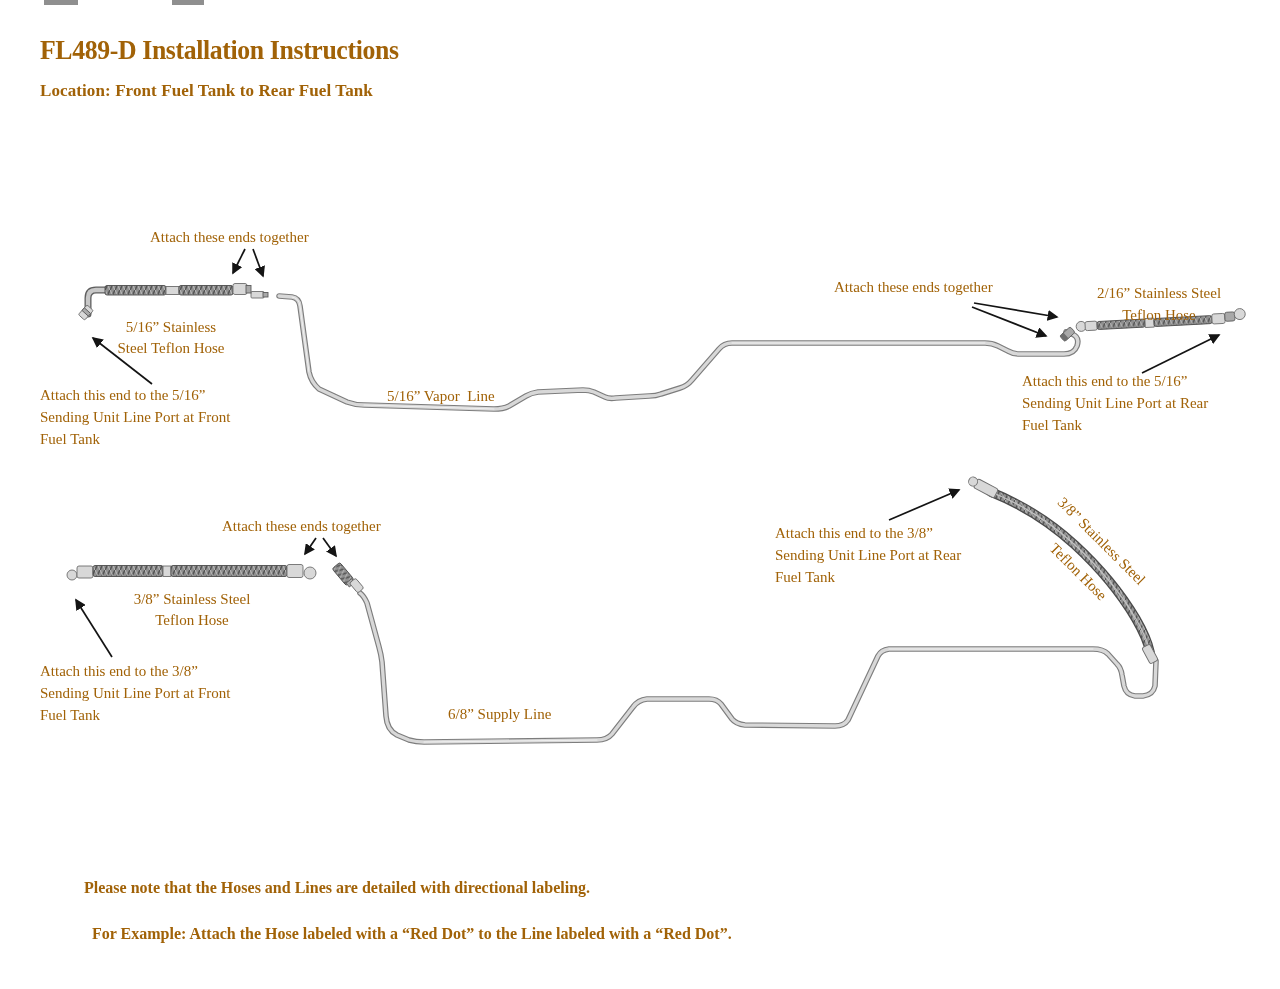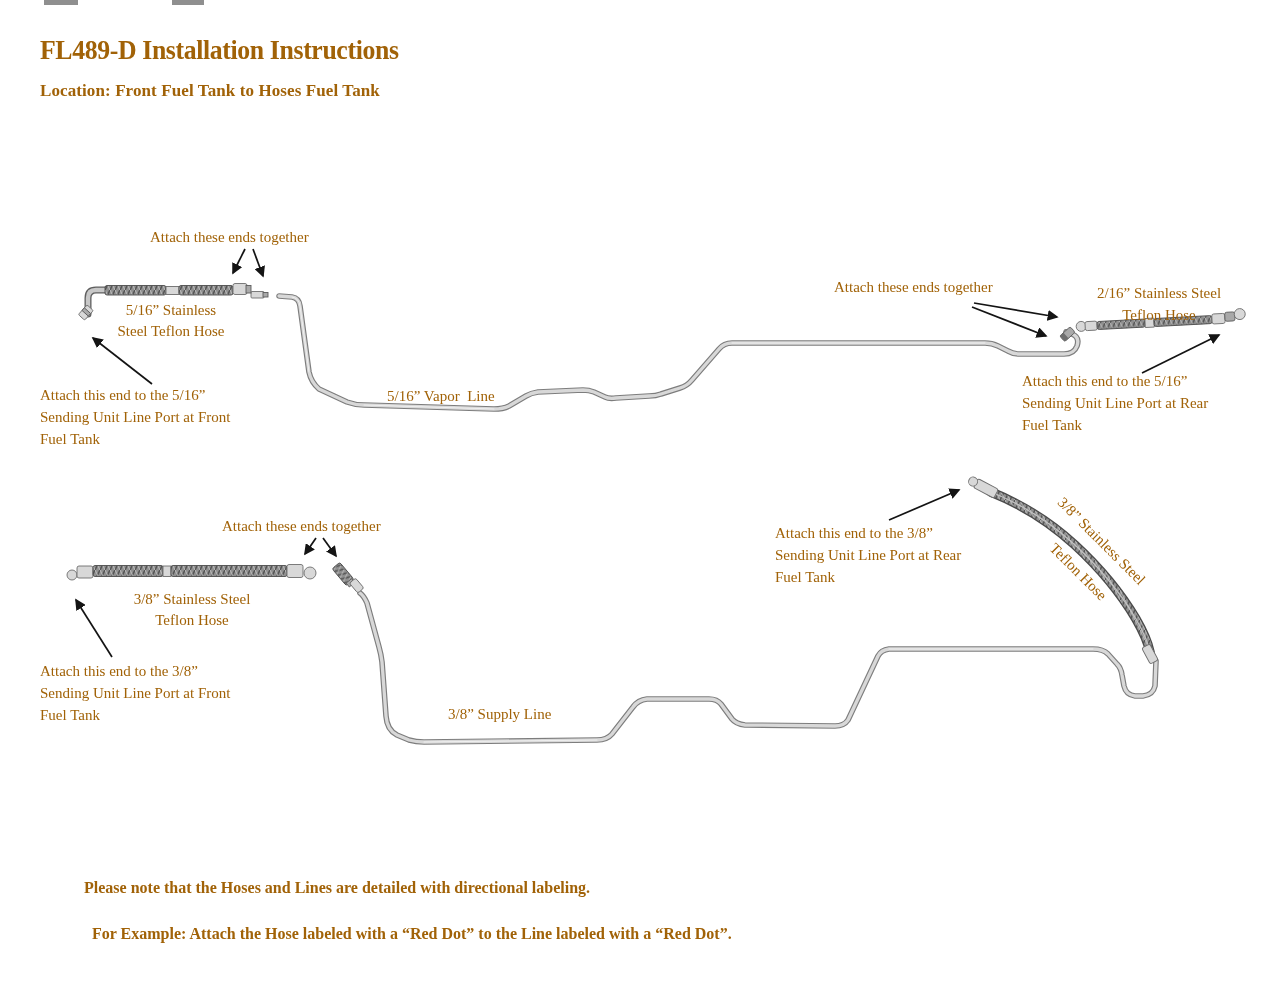--- a/index.html
+++ b/index.html
@@ -28,21 +28,21 @@
 </style>
 </head>
 <body>
 
 <div class="page">
 
   <div class="topbar" style="left:44px;width:34px;"></div>
   <div class="topbar" style="left:172px;width:32px;"></div>
 
   <div class="title">FL489-D Installation Instructions</div>
-  <div class="subhead" style="top:81px;">Location: Front Fuel Tank to Hoses Fuel Tank</div>
+  <div class="subhead" style="top:81px;">Location: Front Fuel Tank to Rear Fuel Tank</div>
 
   <svg class="art" width="1280" height="989" viewBox="0 0 1280 989">
     <defs>
       <pattern id="braidPat" width="5" height="10" patternUnits="userSpaceOnUse">
         <rect width="5" height="10" fill="#909090"></rect>
         <path d="M0,10 L5,0" stroke="#565656" stroke-width="1.6"></path>
         <path d="M0,0 L5,10" stroke="#c6c6c6" stroke-width="0.8"></path>
       </pattern>
       <marker id="ah" viewBox="0 0 10 10" refX="8.5" refY="5" markerWidth="6.5" markerHeight="6.5" orient="auto-start-reverse">
         <path d="M0,0 L10,5 L0,10 z" fill="#141414"></path>
@@ -137,40 +137,40 @@
       <path class="arw" d="M972,307 L1046,336"></path>
       <path class="arw" d="M1142,373 L1219,335"></path>
       <path class="arw" d="M316,538 L305,554"></path>
       <path class="arw" d="M323,538 L336,556"></path>
       <path class="arw" d="M112,657 L76,600"></path>
       <path class="arw" d="M889,520 L959,490"></path>
     </g>
   </svg>
 
   <div class="lbl" style="left:150px;top:226px;">Attach these ends together</div>
-  <div class="lbl ctr" style="left:171px;top:300px;line-height:21px;">5/16” Stainless
+  <div class="lbl ctr" style="left:171px;top:317px;line-height:21px;">5/16” Stainless
 Steel Teflon Hose</div>
   <div class="lbl" style="left:40px;top:384px;">Attach this end to the 5/16”
 Sending Unit Line Port at Front
 Fuel Tank</div>
   <div class="lbl" style="left:387px;top:385px;">5/16” Vapor  Line</div>
   <div class="lbl" style="left:834px;top:276px;">Attach these ends together</div>
   <div class="lbl ctr" style="left:1159px;top:282px;line-height:22px;">2/16” Stainless Steel
 Teflon Hose</div>
   <div class="lbl" style="left:1022px;top:370px;">Attach this end to the 5/16”
 Sending Unit Line Port at Rear
 Fuel Tank</div>
 
   <div class="lbl" style="left:222px;top:515px;">Attach these ends together</div>
   <div class="lbl ctr" style="left:192px;top:589px;line-height:21px;">3/8” Stainless Steel
 Teflon Hose</div>
   <div class="lbl" style="left:40px;top:660px;">Attach this end to the 3/8”
 Sending Unit Line Port at Front
 Fuel Tank</div>
-  <div class="lbl" style="left:448px;top:703px;">3/8” Supply Line</div>
+  <div class="lbl" style="left:448px;top:703px;">6/8” Supply Line</div>
   <div class="lbl" style="left:775px;top:522px;">Attach this end to the 3/8”
 Sending Unit Line Port at Rear
 Fuel Tank</div>
   <div class="rot" style="left:1066px;top:494px;">3/8” Stainless Steel</div>
   <div class="rot" style="left:1058px;top:540px;">Teflon Hose</div>
 
   <div class="footer"><span>Please note that the Hoses and Lines are detailed with directional labeling.</span><br>
   <span>For Example: Attach the Hose labeled with a “Red Dot” to the Line labeled with a “Red Dot”.</span></div>
 
 </div>

